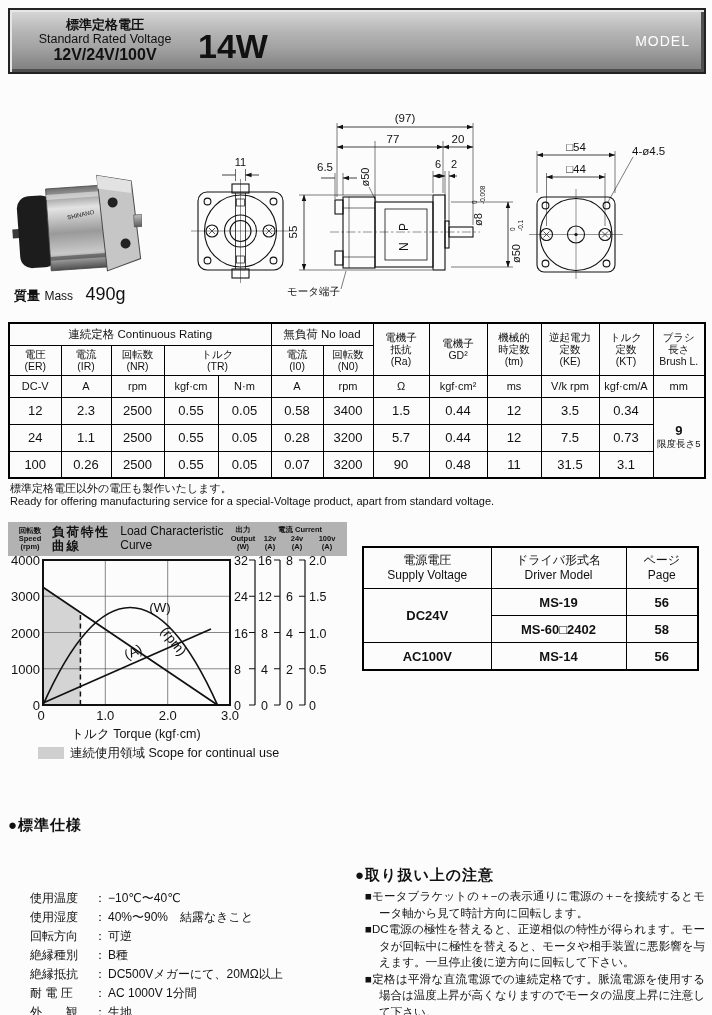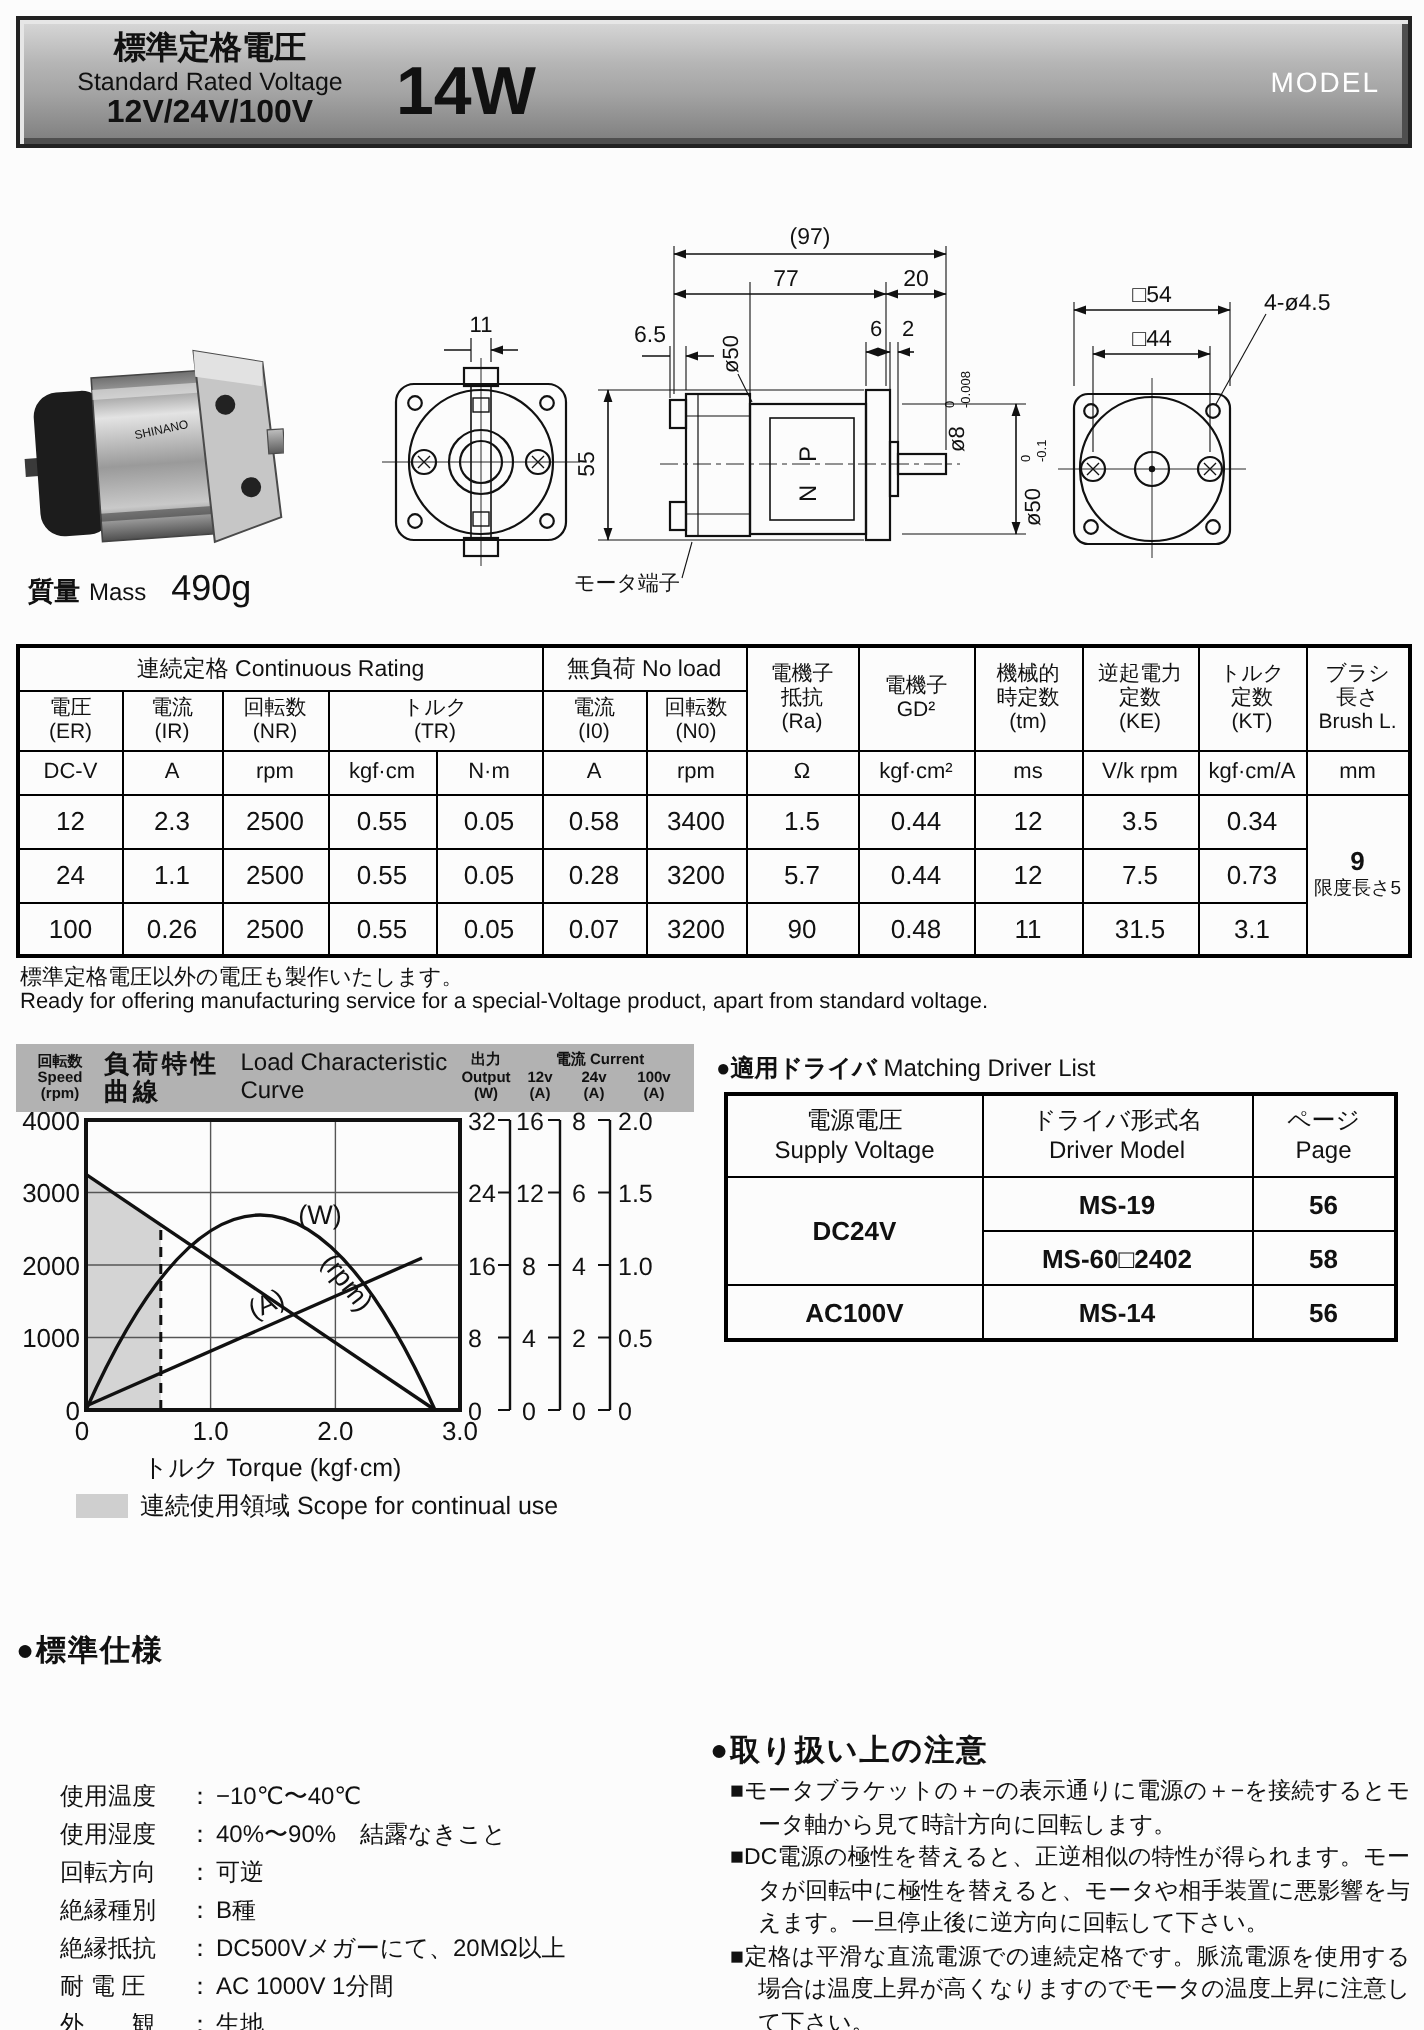--- a/index.html
+++ b/index.html
@@ -6,21 +6,21 @@
   #page{position:relative;width:712px;height:1015px;background:#fcfcfc;overflow:hidden;
         font-family:"Liberation Sans","DejaVu Sans",sans-serif;color:#111;}
   .abs{position:absolute;}
   
   .plaque{left:8px;top:8px;width:694px;height:62px;
     background:linear-gradient(180deg,#d8d8d8 0%,#b5b5b5 35%,#a3a3a3 60%,#7d7d7d 100%);
     border:2px solid #222;
     box-shadow:inset 2px 2px 0 #e6e6e6, inset -3px -3px 0 #4f4f4f;
     display:flex;align-items:center;}
   .hv{display:flex;flex-direction:column;align-items:center;line-height:1.12;margin-left:16px;width:158px;}
-  .hv .l1{font-size:16px;font-weight:bold;}
+  .hv .l1{font-size:13px;font-weight:bold;}
   .hv .l2{font-size:12.5px;}
   .hv .l3{font-size:16px;font-weight:bold;}
   .hp{margin-left:14px;line-height:1.05;}
   .hp div{font-size:23px;font-weight:bold;letter-spacing:2px;}
   .hw{font-size:34px;font-weight:bold;margin-left:14px;margin-top:10px;}
   .hmodel{margin-left:auto;margin-right:14px;display:flex;align-items:baseline;color:#fff;}
   .hmodel .ml{font-size:14px;letter-spacing:1px;}
   .hmodel .mn{font-size:44px;font-weight:bold;letter-spacing:1px;}
   
   table{border-collapse:collapse;table-layout:fixed;}
@@ -452,24 +452,20 @@
         <text x="301" y="45">1.5</text>
       <text x="301" y="81.5">1.0</text>
         <text x="301" y="117.5">0.5</text>
       <text x="301" y="154">0</text>
     </g>
     <text x="128" y="182" font-size="12.5" text-anchor="middle">トルク Torque (kgf·cm)</text>
     <rect x="30" y="191" width="26" height="12" fill="#cfcfcf"></rect>
     <text x="62" y="201" font-size="12.5">連続使用領域 Scope for continual use</text>
   </svg>
 
-  <div class="abs dtitle">
-    <span class="tj">●適用ドライバ</span>
-    <span>Matching Driver List</span>
-  </div>
   <table class="abs drv">
     <colgroup>
         <col style="width:128px">
         <col style="width:135px">
         <col style="width:72px">
       </colgroup>
     <tbody>
         <tr>
       <th>
             <div>電源電圧</div>

